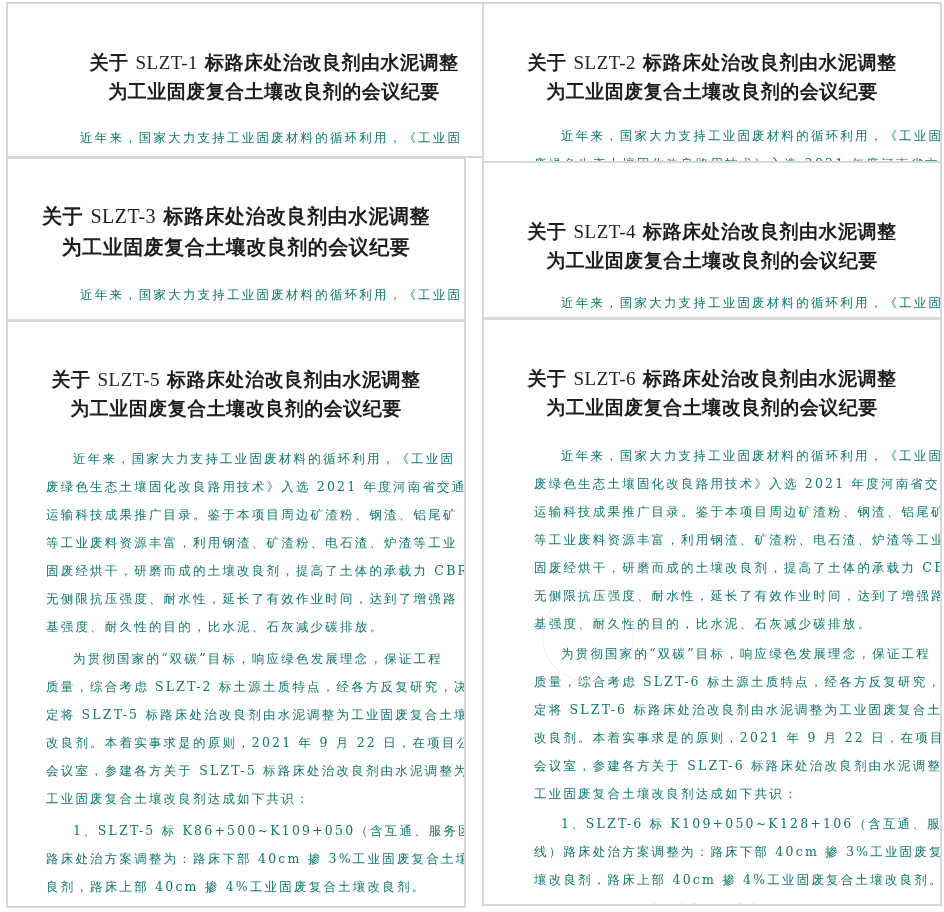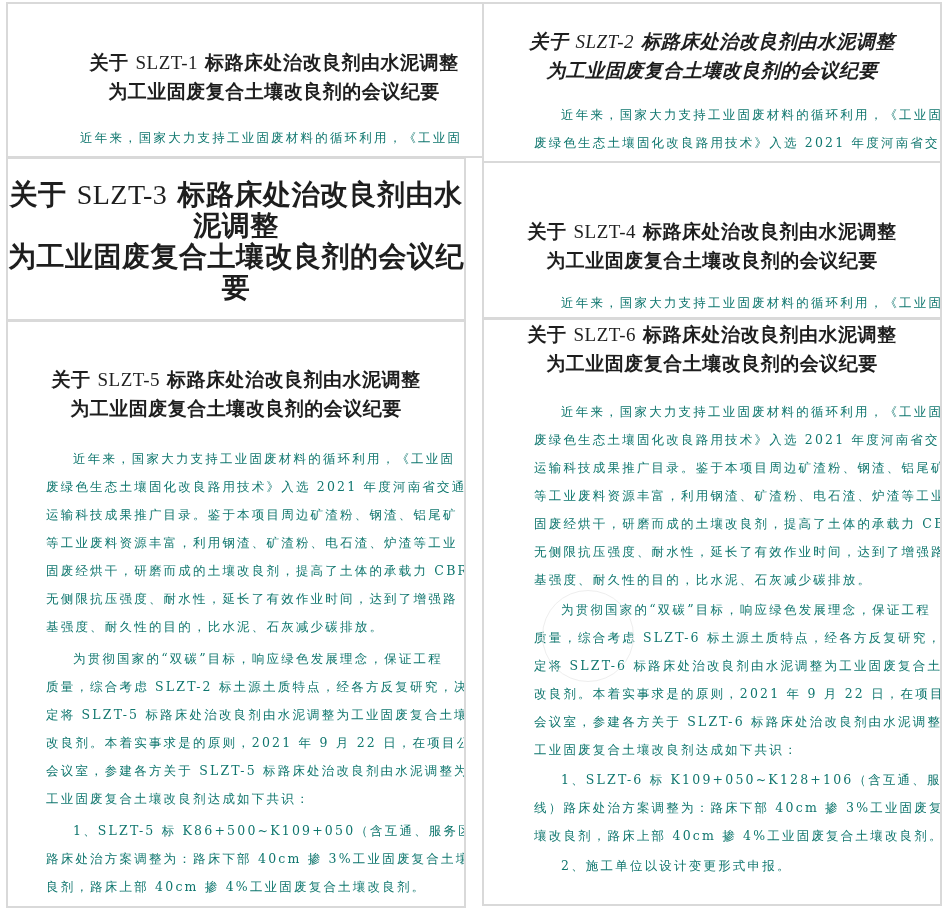--- a/index.html
+++ b/index.html
@@ -17,21 +17,21 @@
 
 <div class="panel" style="left:6px;top:2px;width:536px;height:156px;">
   <div class="title" style="margin-top:44px;">
     <div><span>关于</span> <span class="code">SLZT-1</span> <span>标路床处治改良剂由水泥调整</span></div>
     <div>为工业固废复合土壤改良剂的会议纪要</div>
   </div>
   <div class="para indent" style="margin-top:18px;padding-left:72px;">近年来，国家大力支持工业固废材料的循环利用，《工业固</div>
 </div>
 
 <div class="panel" style="left:6px;top:157px;width:460px;height:164px;">
-  <div class="title" style="margin-top:20px;font-size:28px;line-height:31px;">
+  <div class="title" style="margin-top:42px;font-size:20px;line-height:31px;">
     <div><span>关于</span> <span class="code">SLZT-3</span> <span>标路床处治改良剂由水泥调整</span></div>
     <div>为工业固废复合土壤改良剂的会议纪要</div>
   </div>
   <div class="para" style="margin-top:18px;padding-left:72px;">近年来，国家大力支持工业固废材料的循环利用，《工业固</div>
 </div>
 
 <div class="panel" style="left:6px;top:320px;width:460px;height:588px;">
   <div class="title" style="margin-top:43px;">
     <div><span>关于</span> <span class="code">SLZT-5</span> <span>标路床处治改良剂由水泥调整</span></div>
     <div>为工业固废复合土壤改良剂的会议纪要</div>
@@ -57,21 +57,21 @@
     <div class="para indent">1、SLZT-5 标 K86+500~K109+050（含互通、服务区及连接线）</div>
     <div class="para">路床处治方案调整为：路床下部 40cm 掺 3%工业固废复合土壤改</div>
     <div class="para">良剂，路床上部 40cm 掺 4%工业固废复合土壤改良剂。</div>
   </div>
   <div style="margin-top:4px;padding-left:38px;">
     <div class="para indent">2、施工单位以设计变更形式申报。</div>
   </div>
 </div>
 
 <div class="panel" style="left:482px;top:2px;width:460px;height:161px;">
-  <div class="title" style="margin-top:23px;font-style:italic;">
+  <div class="title" style="margin-top:44px;">
     <div><span>关于</span> <span class="code">SLZT-2</span> <span>标路床处治改良剂由水泥调整</span></div>
     <div>为工业固废复合土壤改良剂的会议纪要</div>
   </div>
   <div style="margin-top:16px;padding-left:50px;">
     <div class="para indent">近年来，国家大力支持工业固废材料的循环利用，《工业固</div>
     <div class="para">废绿色生态土壤固化改良路用技术》入选 2021 年度河南省交通</div>
   </div>
 </div>
 
 <div class="panel" style="left:482px;top:161px;width:460px;height:158px;">
@@ -80,21 +80,21 @@
     <div>为工业固废复合土壤改良剂的会议纪要</div>
   </div>
   <div style="margin-top:14px;padding-left:50px;">
     <div class="para indent">近年来，国家大力支持工业固废材料的循环利用，《工业固</div>
     <div class="para">废绿色生态土壤固化改良路用技术》入选 2021 年度河南省交通</div>
   </div>
 </div>
 
 <div class="panel" style="left:482px;top:318px;width:460px;height:588px;">
   <div class="seal" style="left:58px;top:270px;"></div>
-  <div class="title" style="">
+  <div class="title" style="margin-top:44px;">
     <div><span>关于</span> <span class="code">SLZT-6</span> <span>标路床处治改良剂由水泥调整</span></div>
     <div>为工业固废复合土壤改良剂的会议纪要</div>
   </div>
   <div style="margin-top:20px;padding-left:50px;">
     <div class="para indent">近年来，国家大力支持工业固废材料的循环利用，《工业固</div>
     <div class="para">废绿色生态土壤固化改良路用技术》入选 2021 年度河南省交通</div>
     <div class="para">运输科技成果推广目录。鉴于本项目周边矿渣粉、钢渣、铝尾矿</div>
     <div class="para">等工业废料资源丰富，利用钢渣、矿渣粉、电石渣、炉渣等工业</div>
     <div class="para">固废经烘干，研磨而成的土壤改良剂，提高了土体的承载力 CBR、</div>
     <div class="para">无侧限抗压强度、耐水性，延长了有效作业时间，达到了增强路</div>

